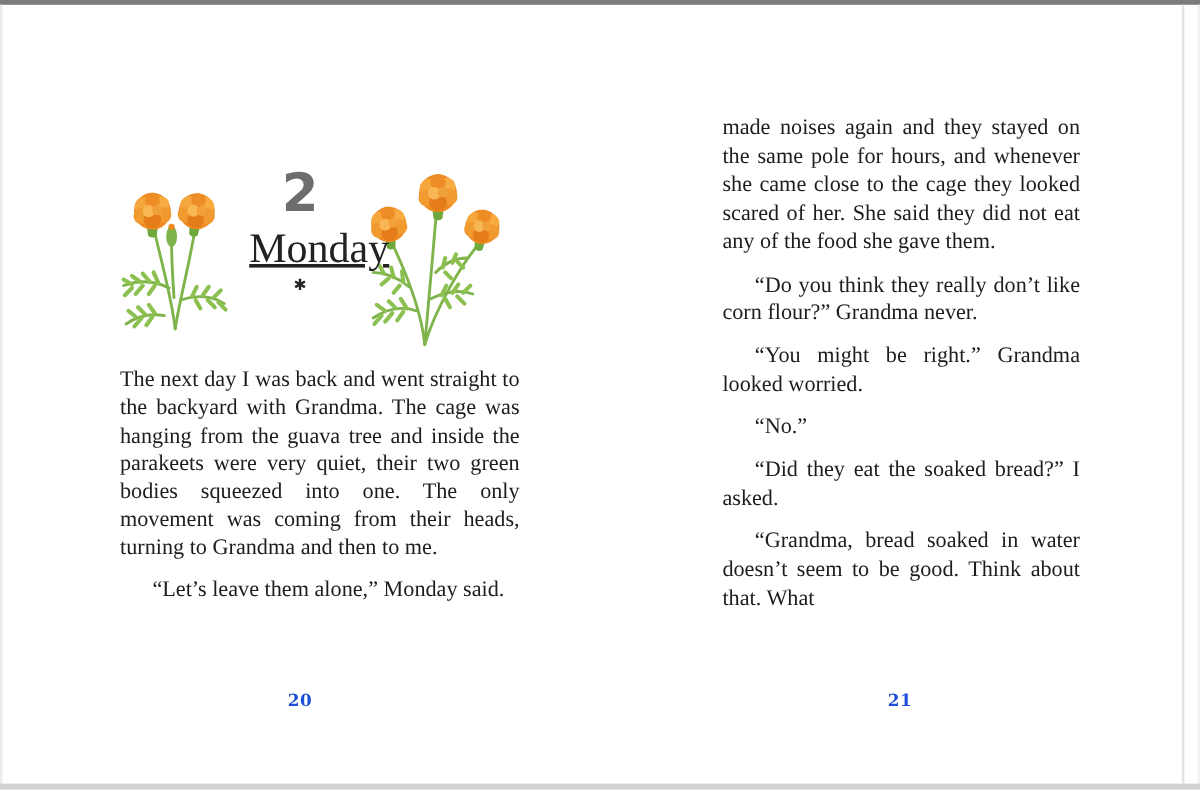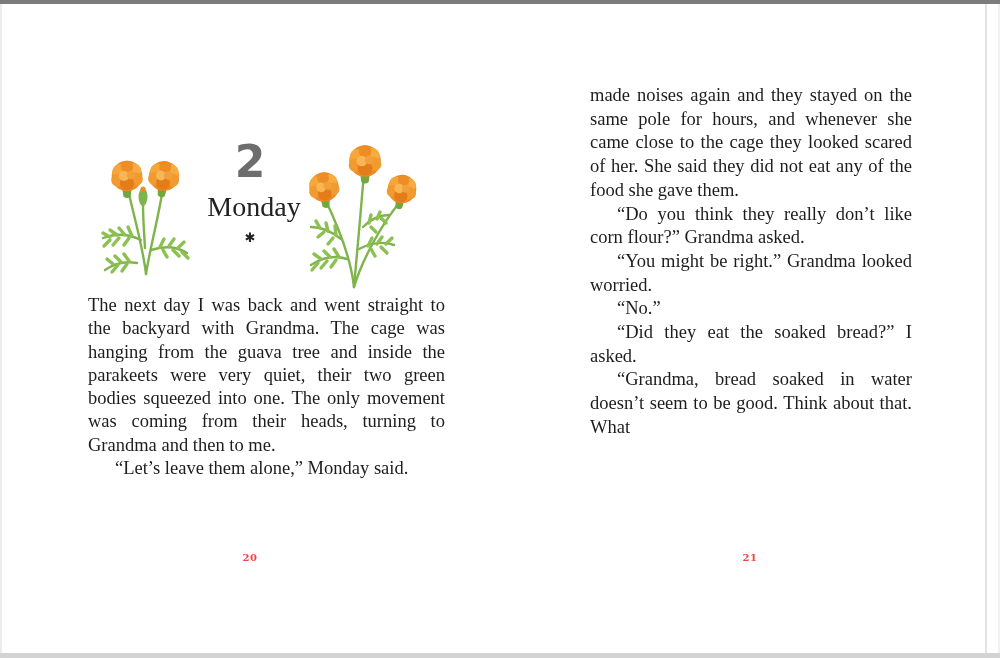--- a/index.html
+++ b/index.html
@@ -13,34 +13,34 @@
   .frame-right-line{position:absolute;top:4px;left:985px;width:2px;height:649px;background:#e3e3e3;}
   .frame-right-edge{position:absolute;top:4px;right:0;width:2px;height:649px;background:#f1f1f1;}
 
   .page{position:absolute;top:0;height:658px;background:transparent;}
   .page-left{left:0;width:500px;}
   .page-right{left:500px;width:500px;}
 
   
   .chapter-number{position:absolute;left:0;top:138px;width:500px;text-align:center;
     font-family:"DejaVu Sans",sans-serif;font-weight:700;font-size:44px;line-height:48px;color:#6d6d6d;}
-  .chapter-title{position:absolute;left:4px;top:192px;width:500px;text-align:center;
-    font-size:28px;line-height:30px;color:#222222;}
+  .chapter-title{position:absolute;left:16px;top:192px;width:500px;text-align:center;
+    font-size:35px;line-height:30px;color:#222222;text-decoration:underline;}
   .chapter-ornament{position:absolute;left:0;top:228px;width:500px;text-align:center;
     font-size:13px;line-height:20px;color:#222222;}
 
   
   .body-text{position:absolute;text-align:justify;color:#1d1d1d;font-size:18.5px;}
   .left-body{left:88px;top:294px;width:357px;line-height:23.3px;}
   .right-body{left:90px;top:84px;width:322px;line-height:23.7px;}
-  .body-text p{margin:0;}
+  .body-text p{margin:12px;}
   .body-text p.indent{text-indent:27px;}
 
-  .page-number{position:absolute;left:0;top:552px;width:500px;text-align:center;
-    font-family:"DejaVu Serif",serif;font-weight:700;font-size:10px;color:#ef4444;letter-spacing:0.5px;}
+  .page-number{position:absolute;left:0;top:576px;width:500px;text-align:center;
+    font-family:"DejaVu Serif",serif;font-weight:700;font-size:14px;color:#1d4ed8;letter-spacing:0.5px;}
 
   .flower{position:absolute;}
   .flower-left{left:85px;top:146px;}
   .flower-right{left:297px;top:139px;}
 </style>
 </head>
 <body>
 
 <svg width="0" height="0" style="position:absolute" aria-hidden="true">
   <defs>
@@ -149,21 +149,21 @@
         <p>The next day I was back and went straight to the backyard with Grandma. The cage was hanging from the guava tree and inside the parakeets were very quiet, their two green bodies squeezed into one. The only movement was coming from their heads, turning to Grandma and then to me.</p>
         <p class="indent">“Let’s leave them alone,” Monday said.</p>
       </div>
 
     <div class="page-number">20</div>
   </div>
 
   <div class="page page-right">
     <div class="body-text right-body">
         <p>made noises again and they stayed on the same pole for hours, and whenever she came close to the cage they looked scared of her. She said they did not eat any of the food she gave them.</p>
-        <p class="indent">“Do you think they really don’t like corn flour?” Grandma asked.</p>
+        <p class="indent">“Do you think they really don’t like corn flour?” Grandma never.</p>
         <p class="indent">“You might be right.” Grandma looked worried.</p>
         <p class="indent">“No.”</p>
         <p class="indent">“Did they eat the soaked bread?” I asked.</p>
         <p class="indent">“Grandma, bread soaked in water doesn’t seem to be good. Think about that. What</p>
       </div>
 
     <div class="page-number">21</div>
   </div>
 
 </div>

